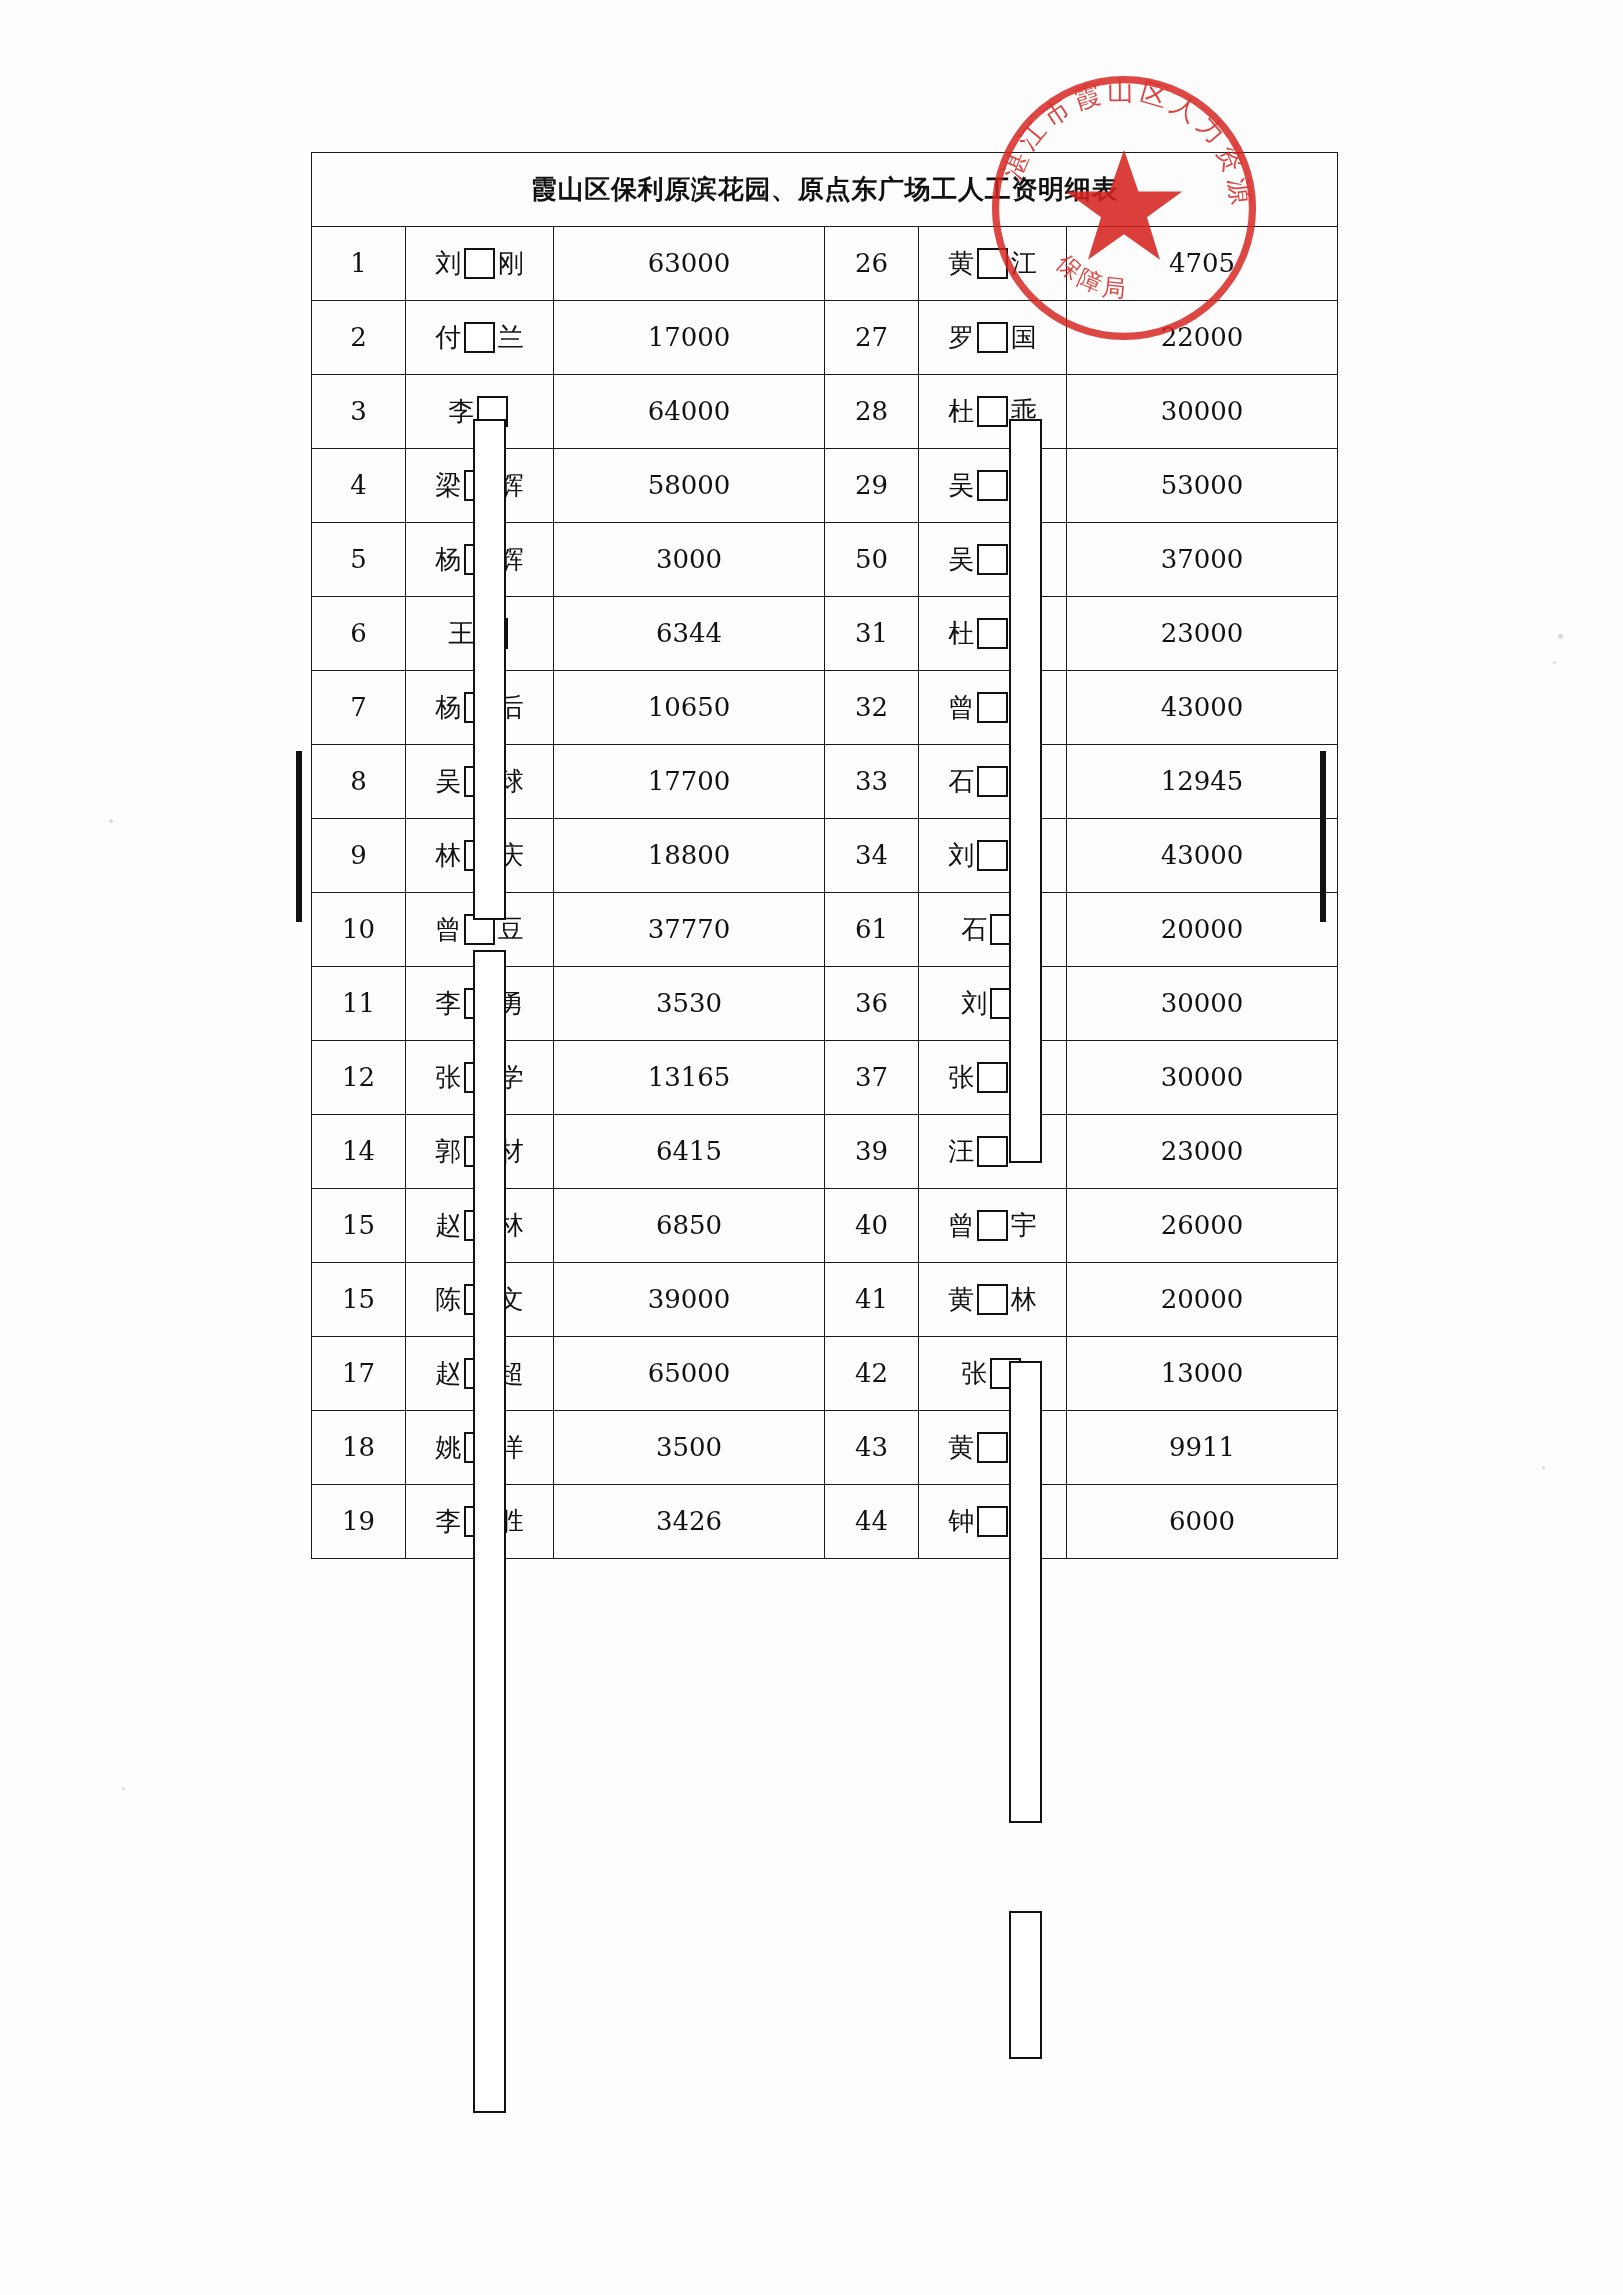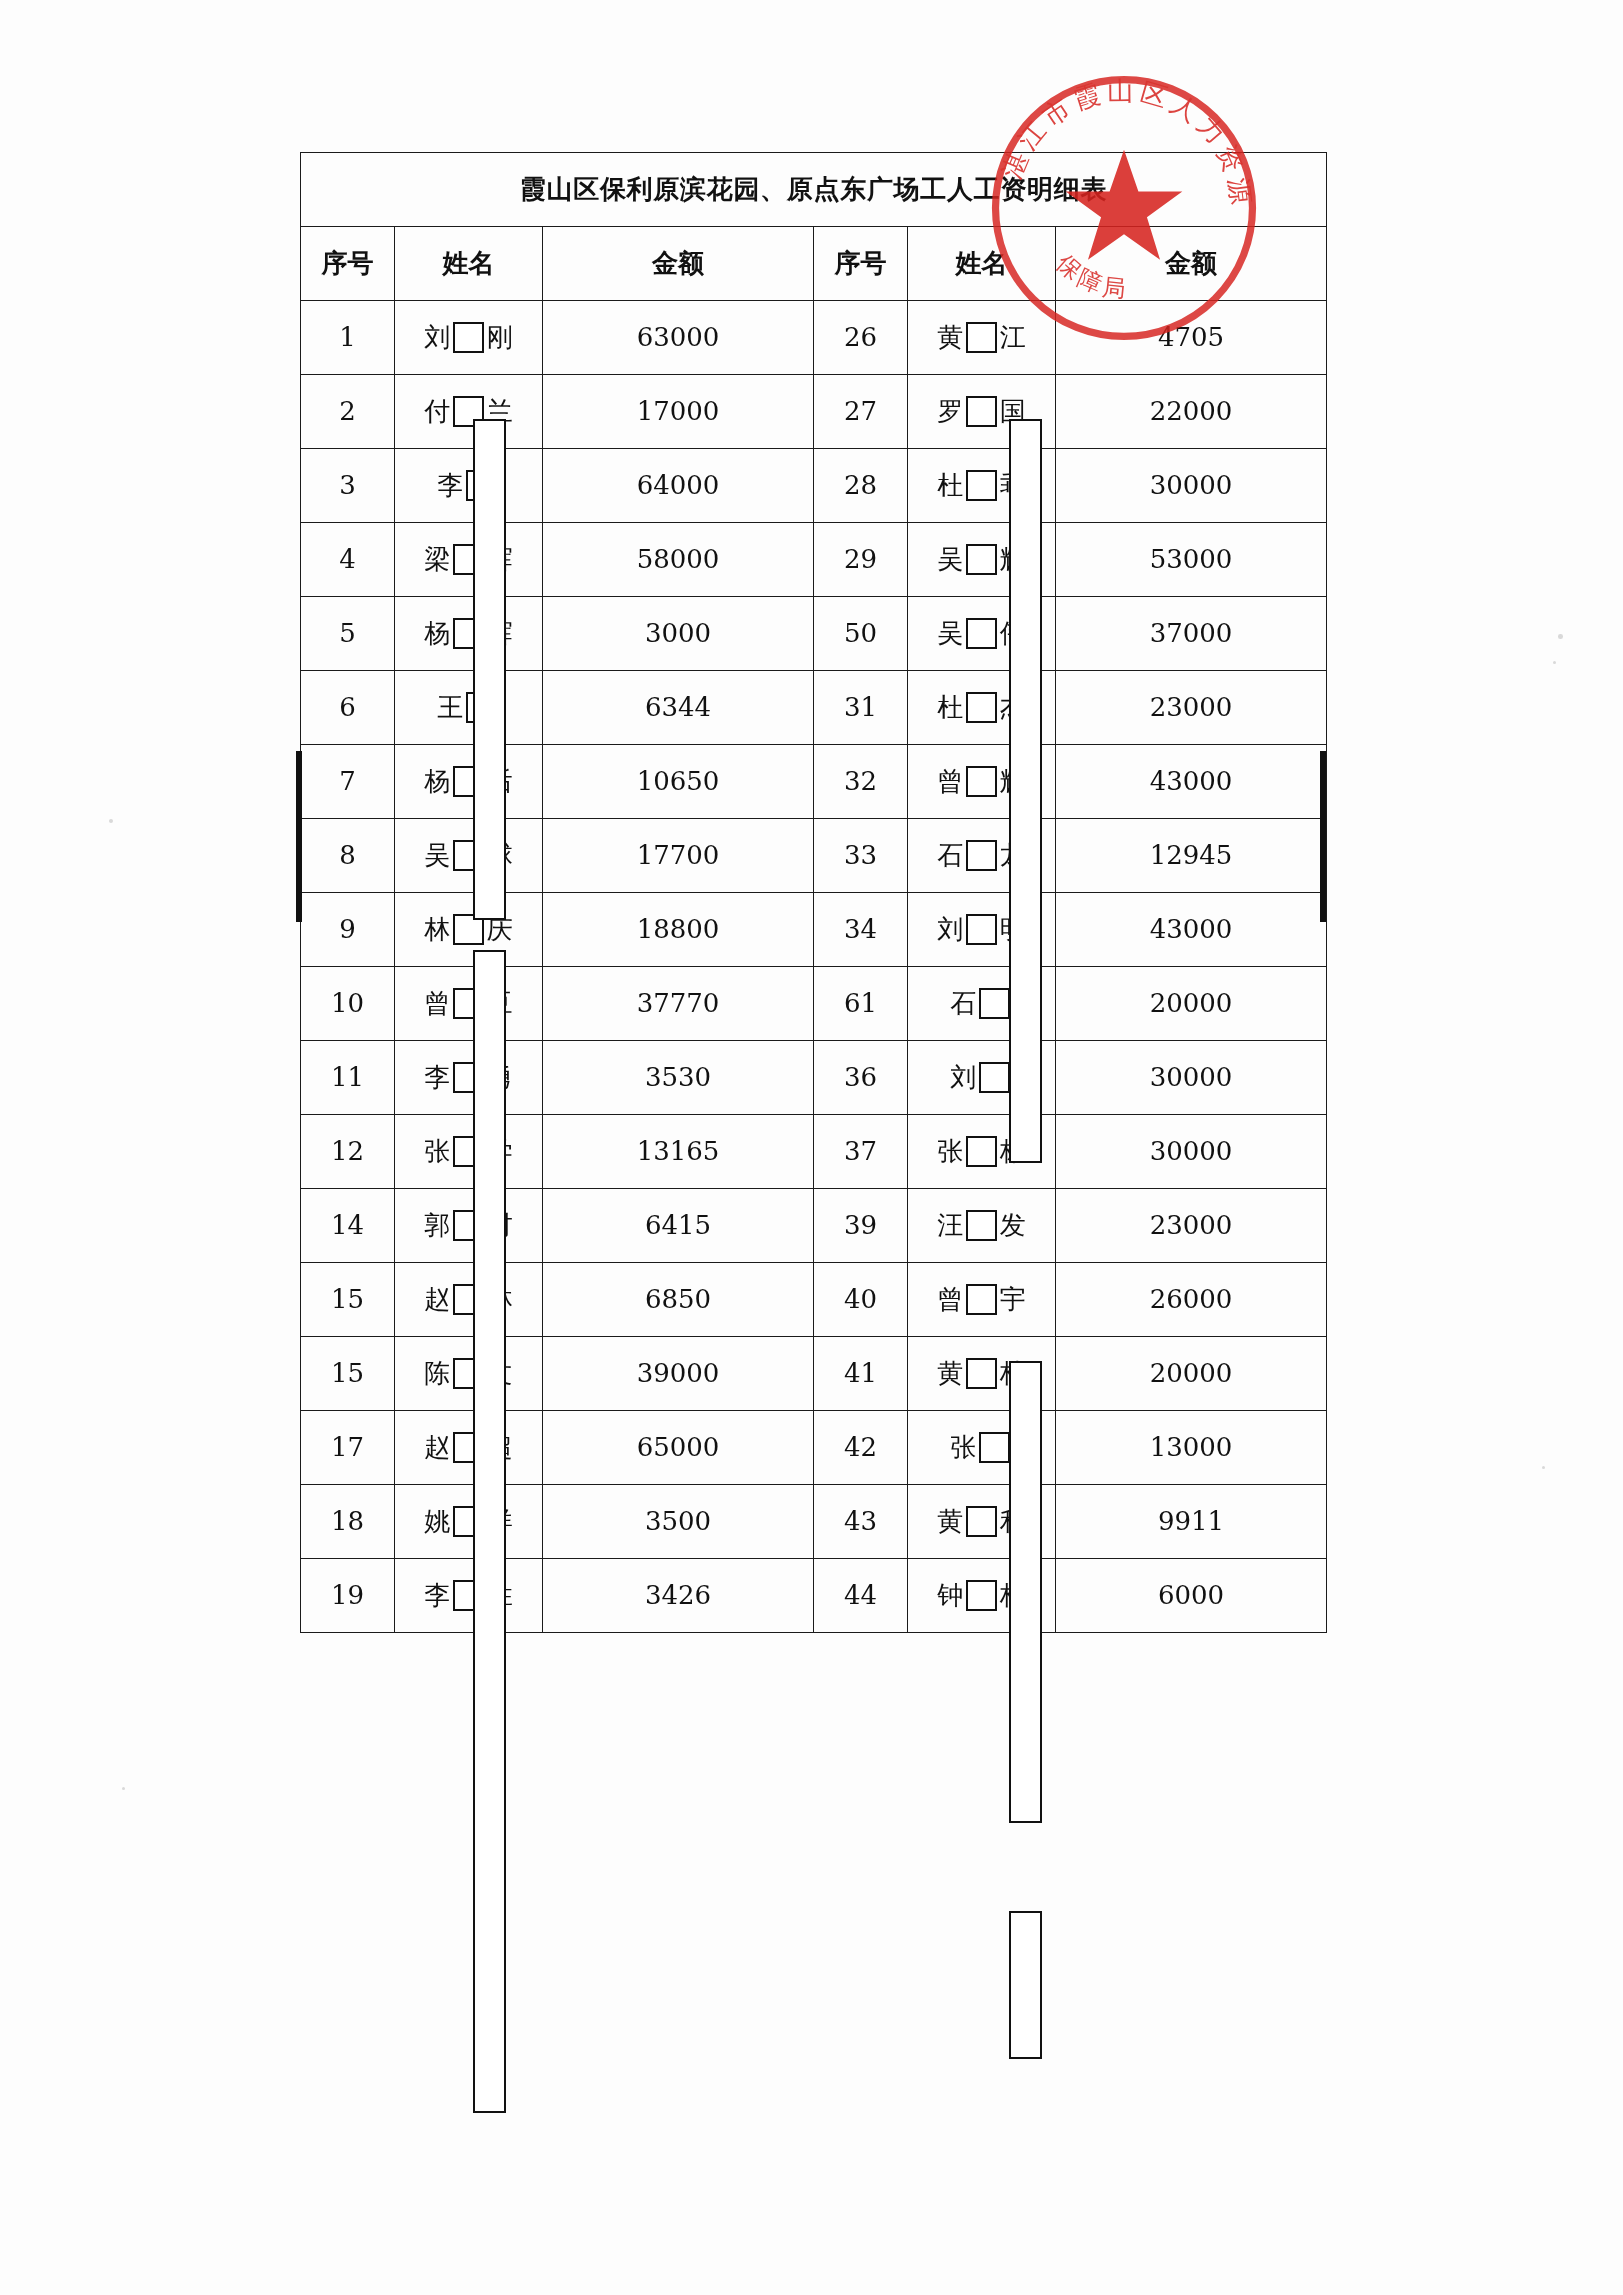--- a/index.html
+++ b/index.html
@@ -24,21 +24,21 @@
   }
 
   .speck {
     position: absolute;
     background: #d9d9d9;
     border-radius: 50%;
   }
 
   .doc {
     position: absolute;
-    left: 300px;
+    left: 311px;
     top: 152px;
     width: 1026px;
   }
 
   table.sheet {
     border-collapse: collapse;
     width: 1026px;
     table-layout: fixed;
   }
 
@@ -143,28 +143,20 @@
         <col class="c-amt">
       <col class="c-idx">
         <col class="c-name">
         <col class="c-amt">
     </colgroup>
     <tbody>
       <tr>
         <td class="title-cell" colspan="6">霞山区保利原滨花园、原点东广场工人工资明细表</td>
       </tr>
 
-      <tr>
-        <td class="head">序号</td>
-        <td class="head">姓名</td>
-        <td class="head">金额</td>
-        <td class="head">序号</td>
-        <td class="head">姓名</td>
-        <td class="head">金额</td>
-      </tr>
 
       <tr>
         <td>1</td>
         <td><span class="name-wrap">
               <span>刘</span>
               <span class="redact"></span>
               <span>刚</span>
             </span></td>
         <td>63000</td>
         <td>26</td>

